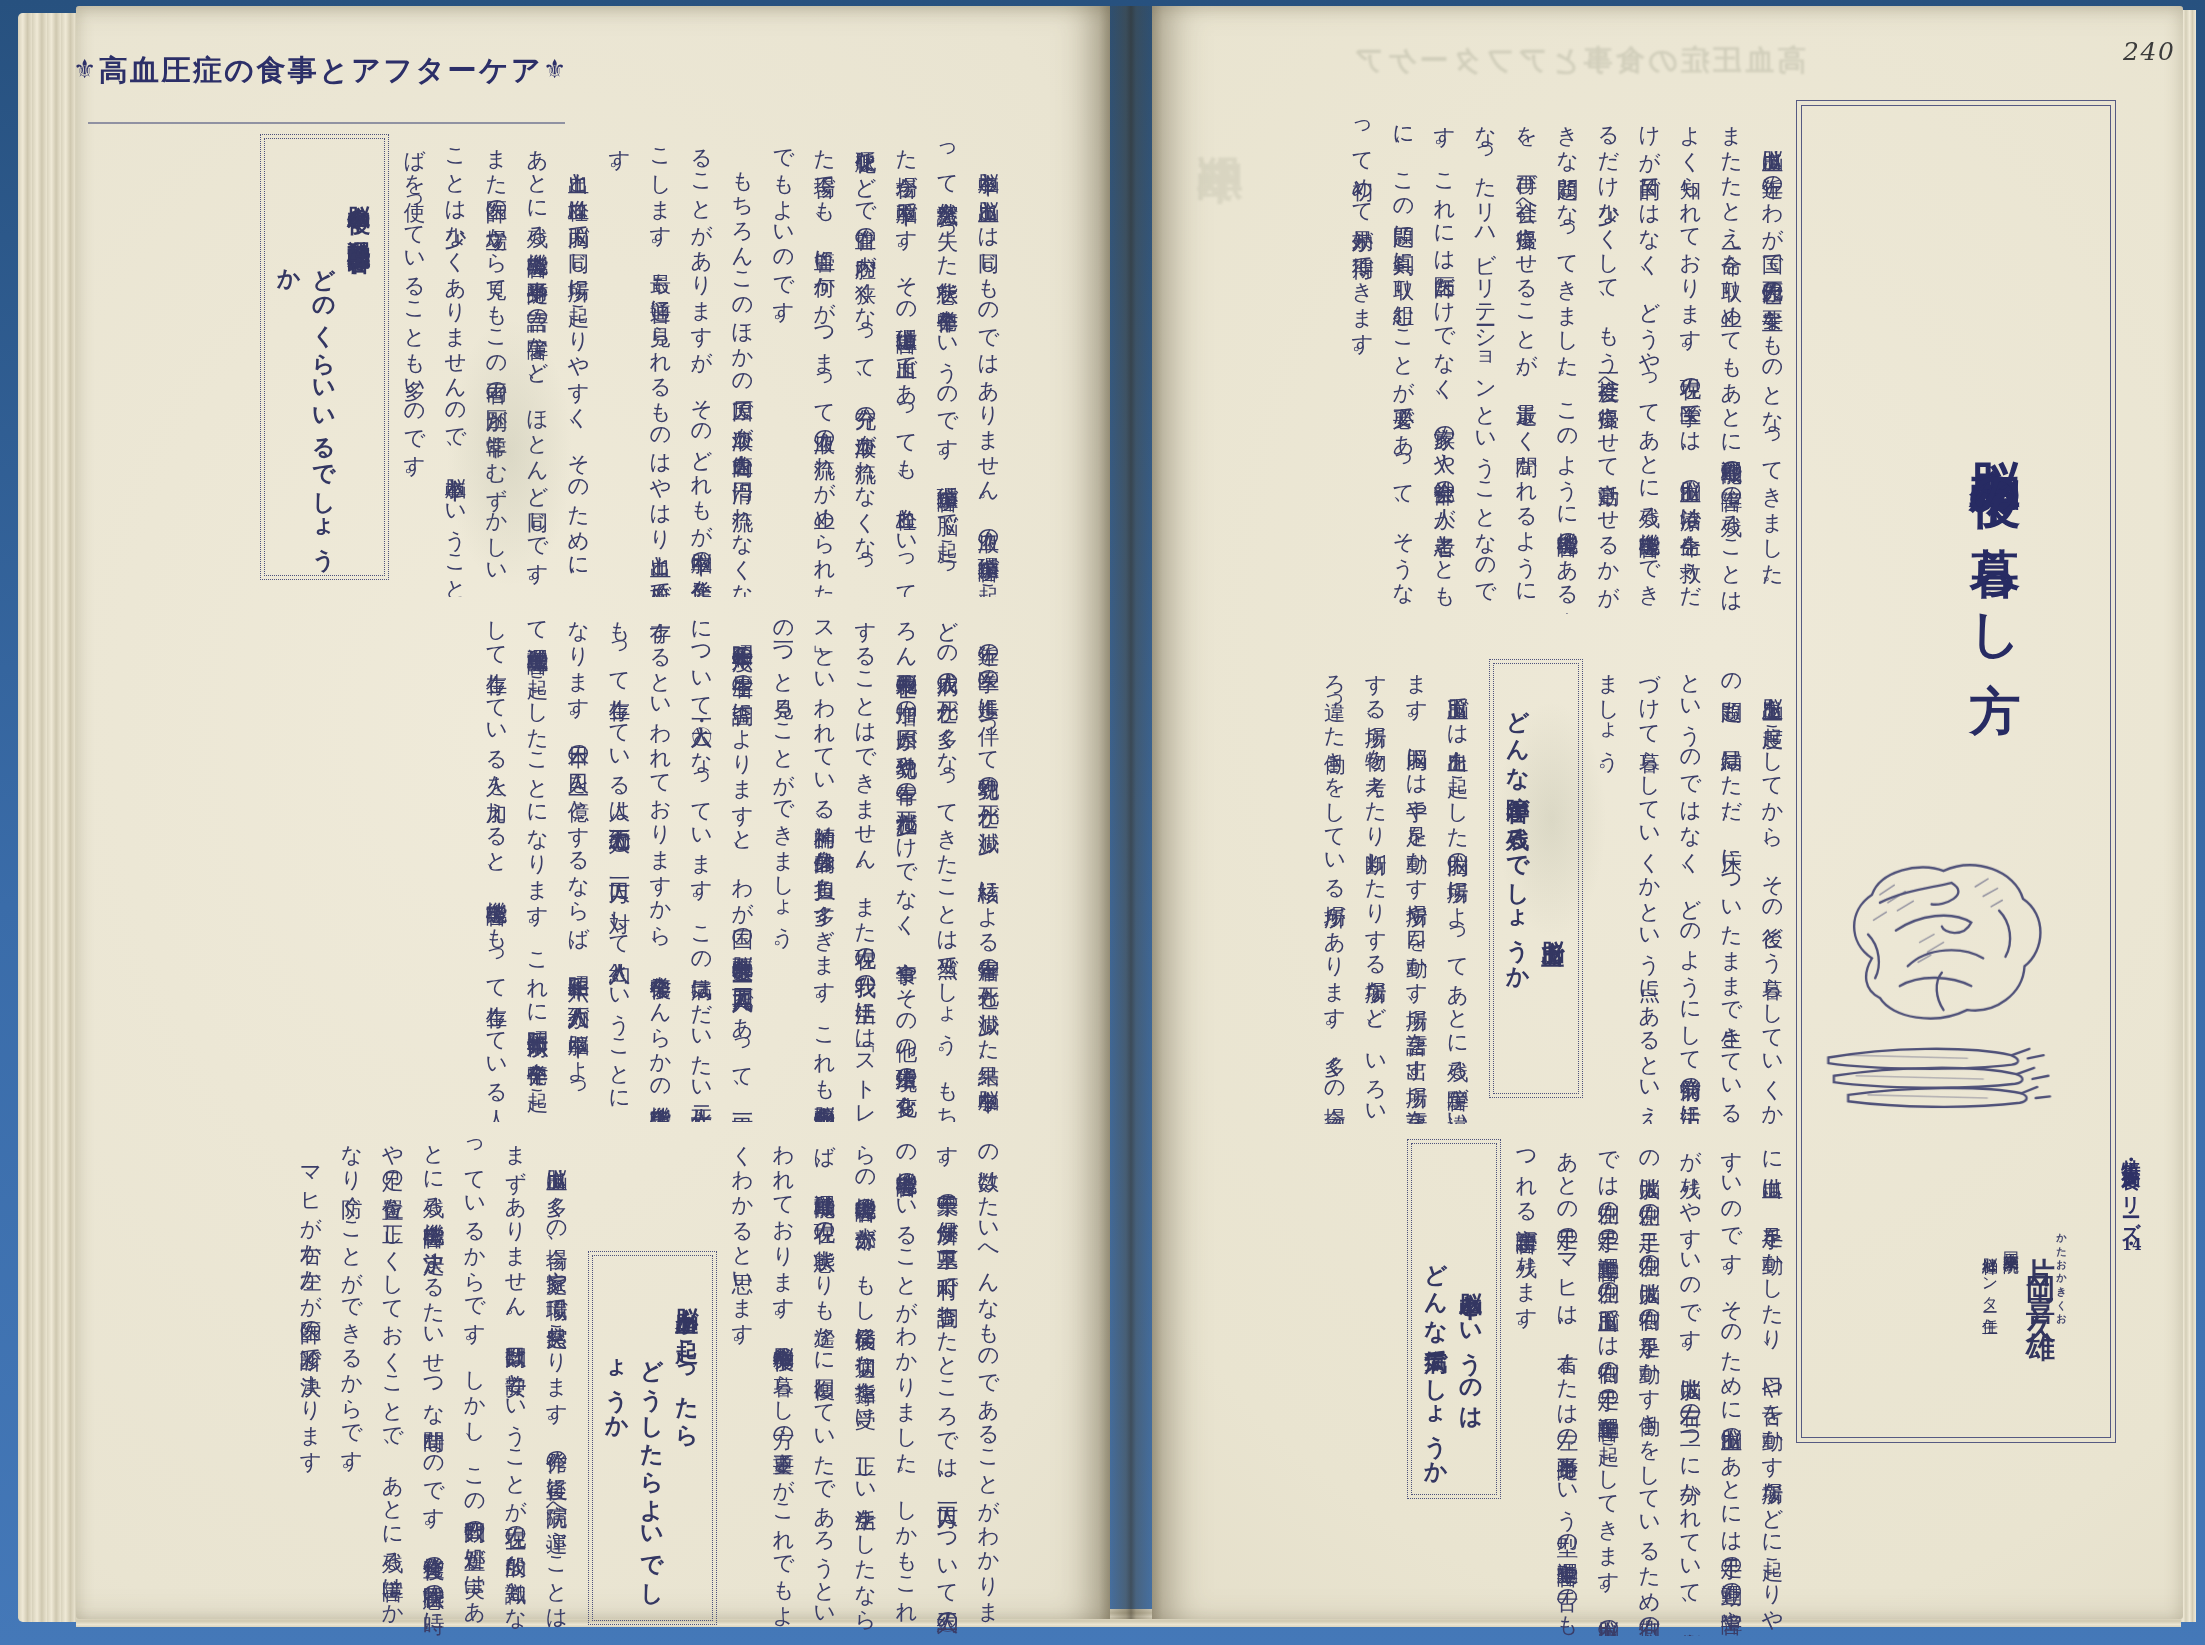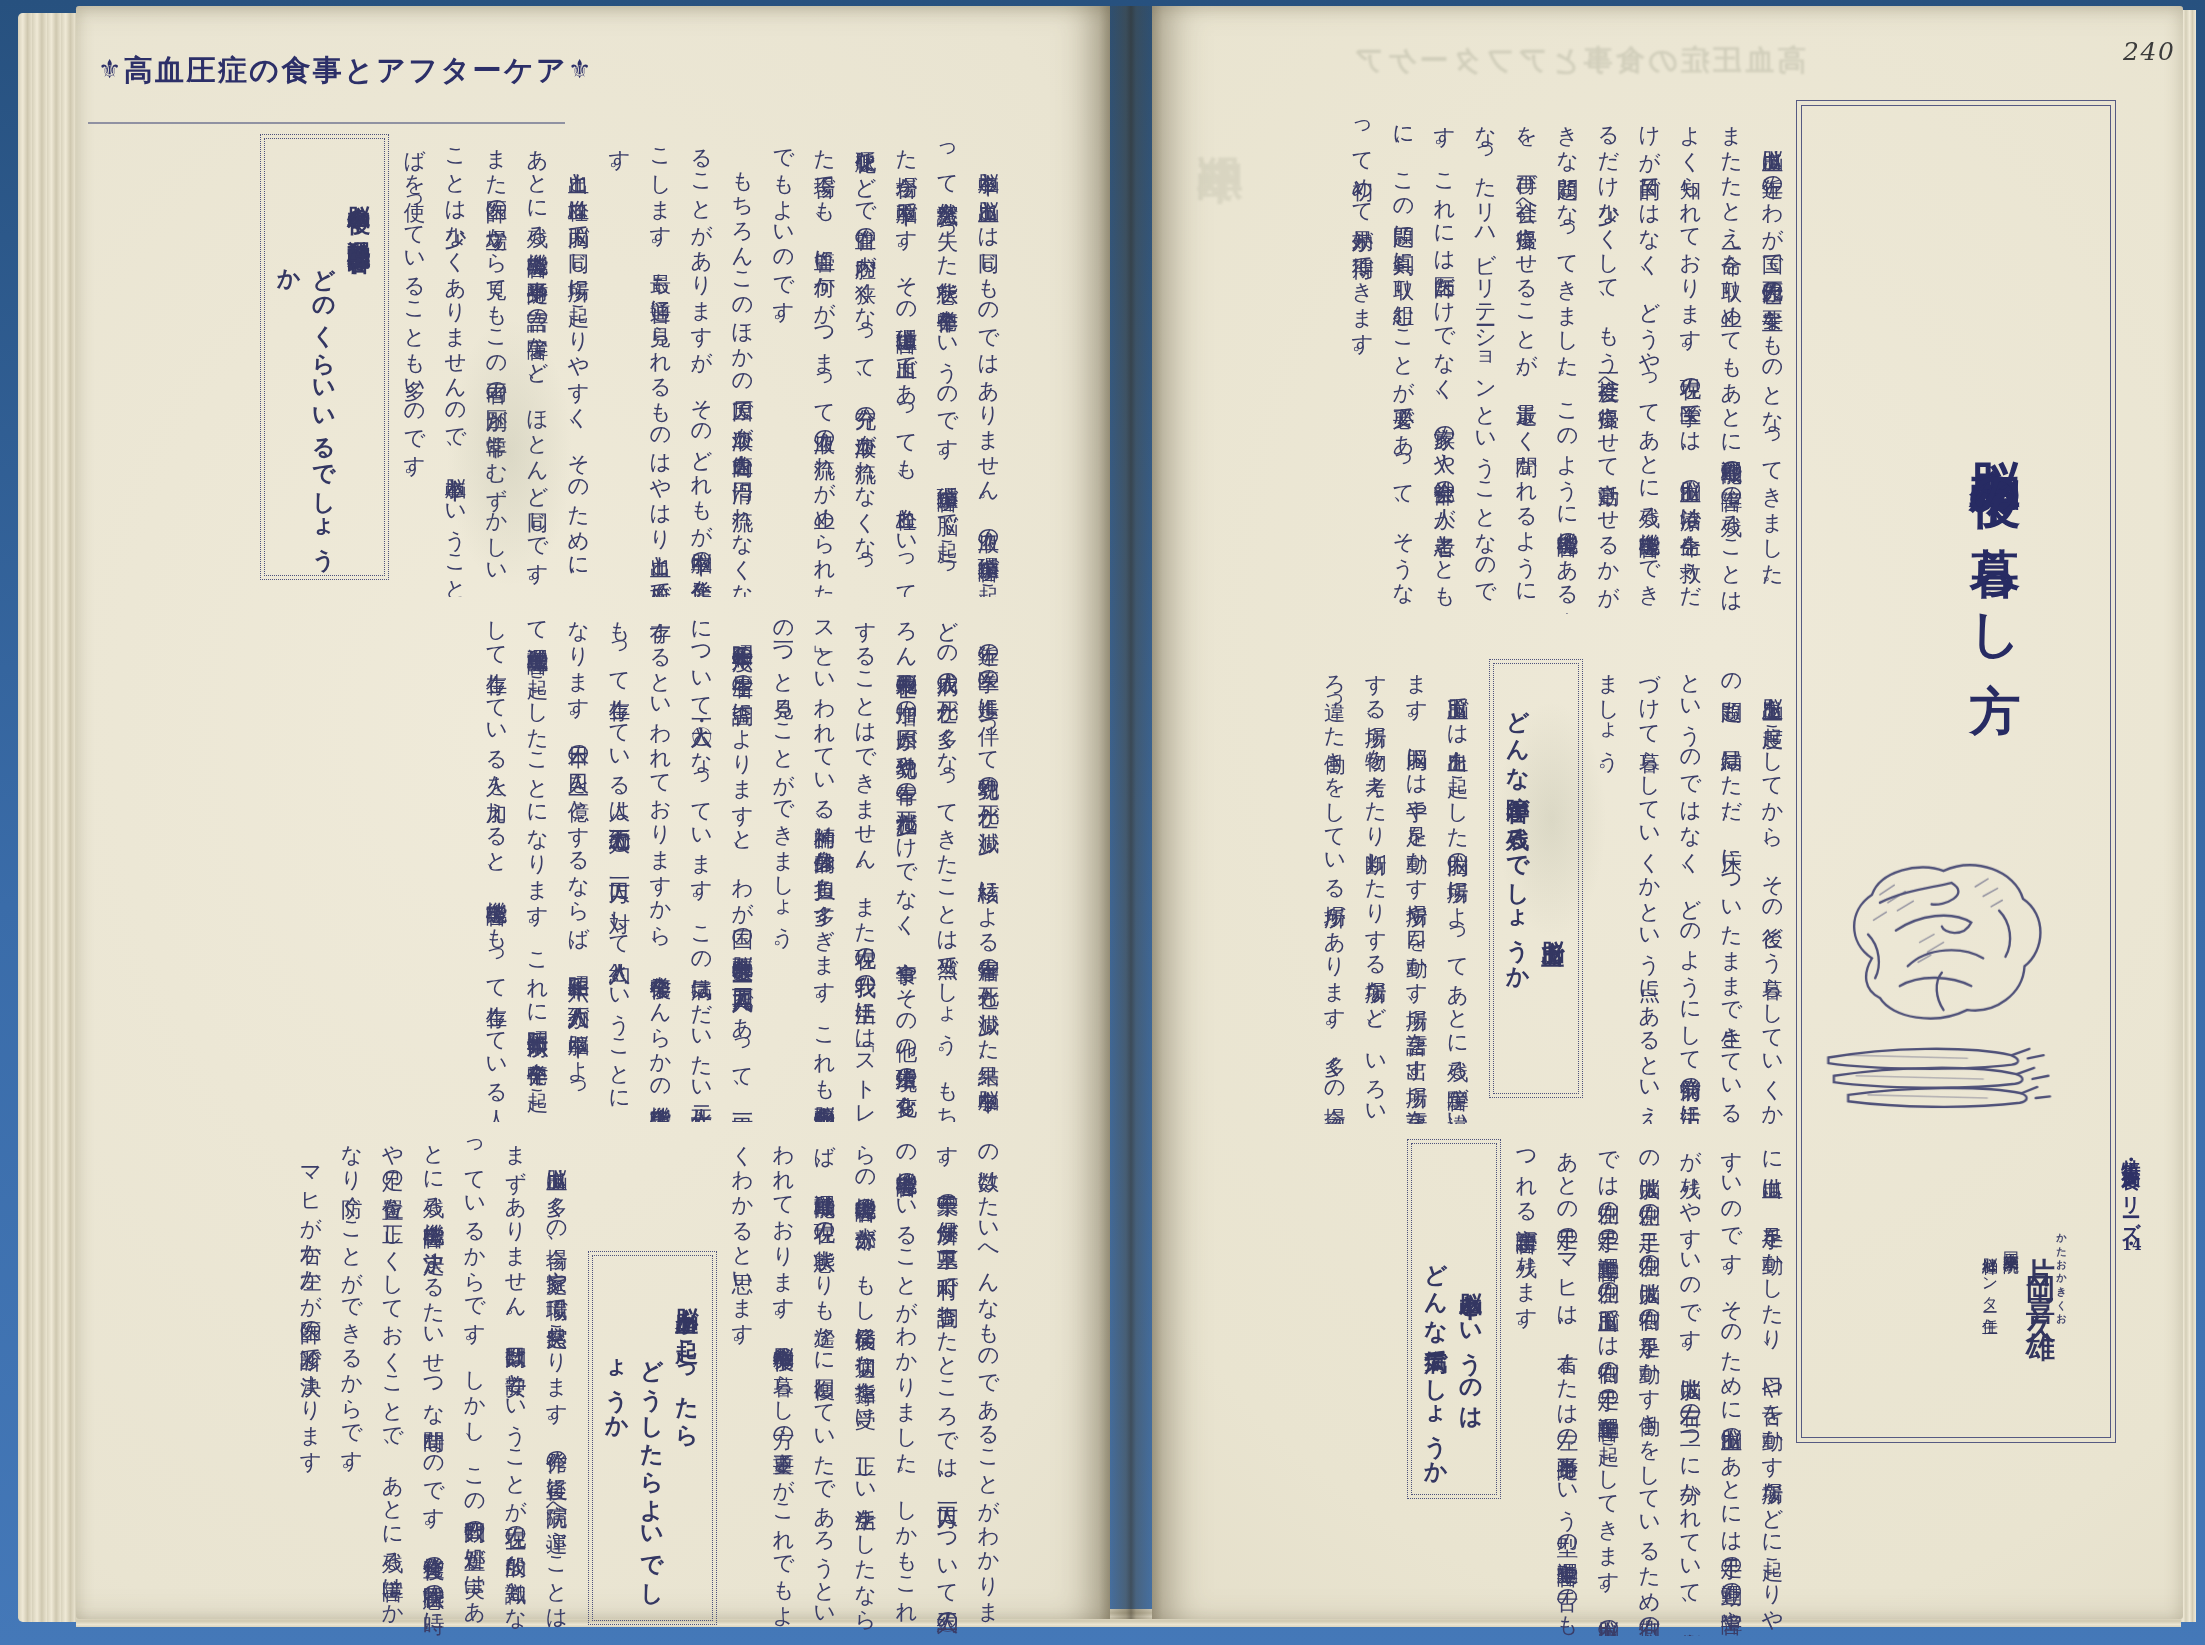--- a/index.html
+++ b/index.html
@@ -21,21 +21,21 @@
   .band{position:absolute;writing-mode:vertical-rl;text-orientation:upright;overflow:hidden;
     color:#3a3d68;font-size:21.5px;line-height:41px;letter-spacing:0.8px;text-align:start;}
   .band p{margin:0;padding:0;}
   .band p.ind{text-indent:1em;}
   
   .hbox{position:relative;border:0.8px dotted #4e527c;padding:16px 11px;margin-block:4.8px 11px;
     font-weight:bold;color:#343762;font-size:23px;line-height:35px;letter-spacing:1.6px;box-sizing:border-box;}
   .hbox::after{content:"";position:absolute;inset:3.2px;border:0.8px dotted #4e527c;pointer-events:none;}
   .hbox span{display:block;text-indent:0;}
   
-  .banner{position:absolute;left:98px;top:51px;width:509px;height:46px;color:#2c2f68;
+  .banner{position:absolute;left:73px;top:51px;width:509px;height:46px;color:#2c2f68;
     font-family:"DejaVu Sans","Liberation Sans",sans-serif;font-weight:bold;font-size:29px;letter-spacing:2.4px;white-space:nowrap;}
   .banner .orn{font-size:26px;position:relative;top:-1.6px;}
   .banner-rule{position:absolute;left:88px;top:122px;width:477px;height:1.6px;background:#6a6d8d;opacity:.7;}
   
   .tbox{position:absolute;left:1796px;top:100px;width:320px;height:1343px;border:0.8px solid #565a82;box-sizing:border-box;}
   .tbox::after{content:"";position:absolute;inset:4px;border:0.8px solid #565a82;pointer-events:none;}
   .main-title{position:absolute;left:164px;top:320px;height:557px;writing-mode:vertical-rl;text-orientation:upright;
     font-size:51px;font-weight:bold;color:#272b63;letter-spacing:5.6px;}
   .author{position:absolute;left:48px;top:1120px;width:223px;height:207px;writing-mode:vertical-rl;text-orientation:upright;color:#33365f;}
   .author .name{font-size:29px;font-weight:bold;letter-spacing:2.4px;padding-top:4.8px;}

